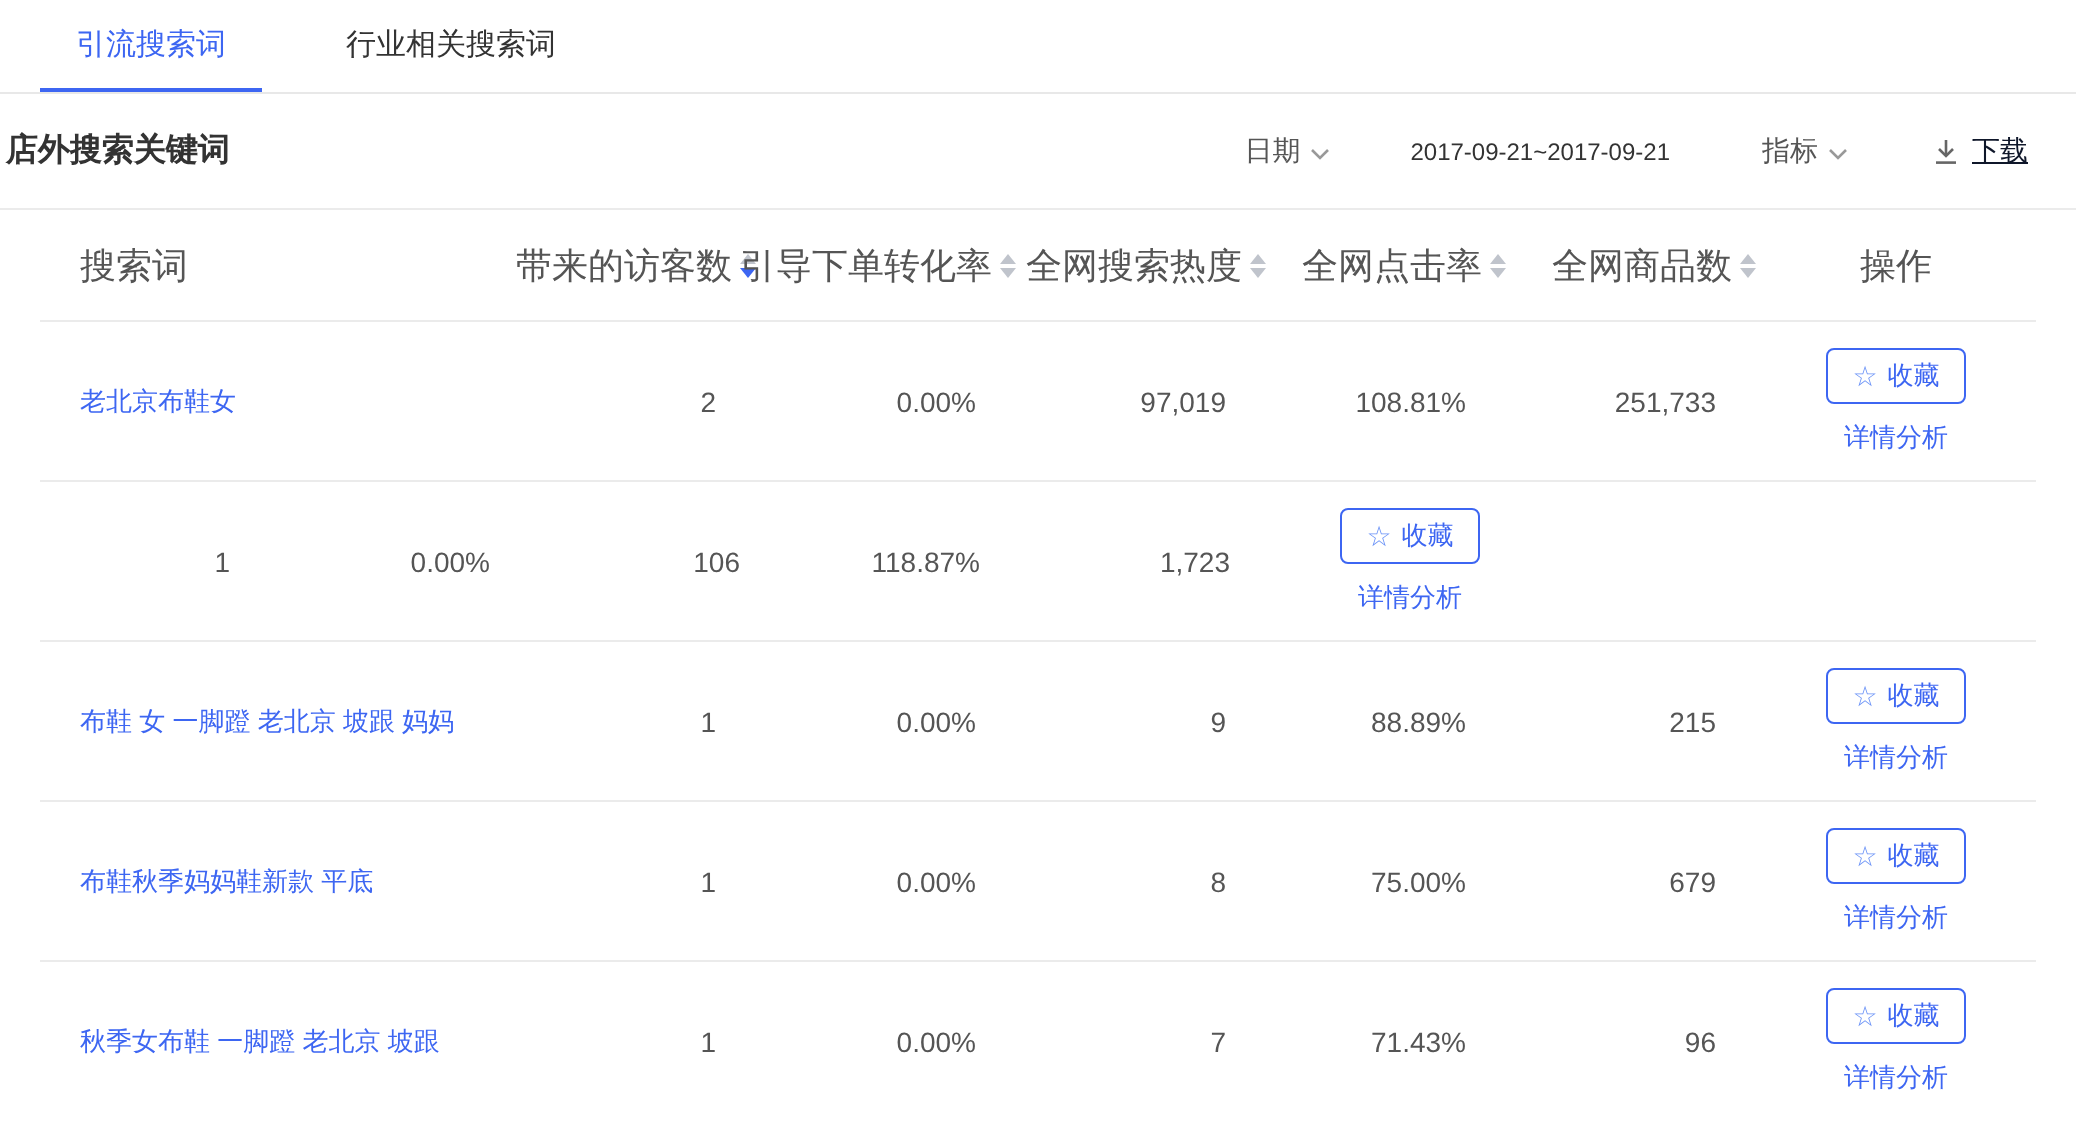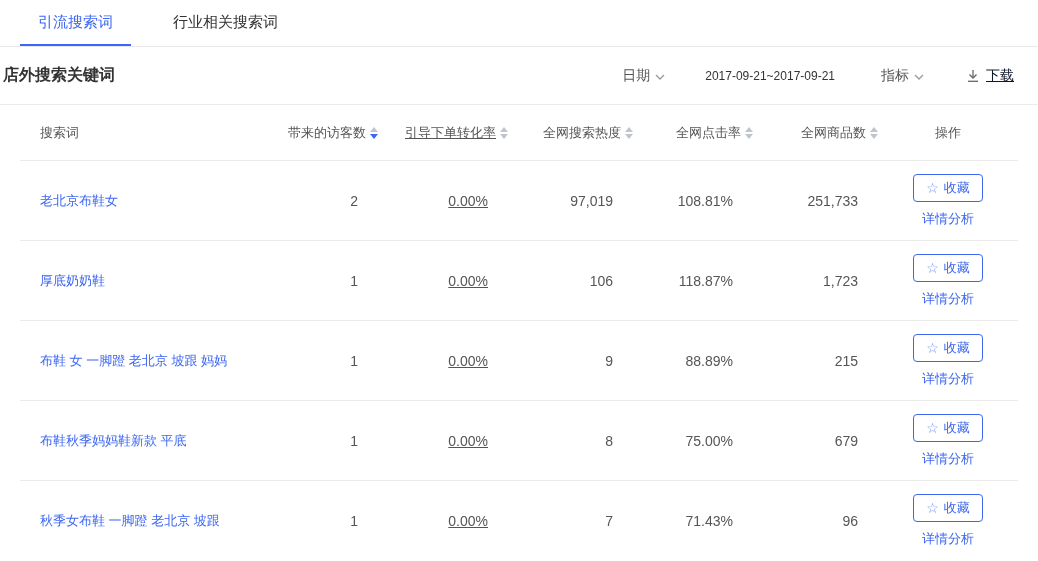--- a/index.html
+++ b/index.html
@@ -65,28 +65,28 @@
 
   
   .table { margin: 0 20px; }
   .thead, .tr { display: flex; align-items: center; }
   .thead { height: 56px; border-bottom: 1px solid #ebebeb; }
   .tr { height: 80px; border-bottom: 1px solid #ebebeb; }
   .tr:last-child { border-bottom: none; }
 
   .c-keyword { flex: 1; padding-left: 20px; text-align: left; }
   .c-visitors  { width: 115px; }
-  .c-conv      { width: 130px; text-decoration: underline; }
+  .c-conv      { width: 130px; }
   .c-heat      { width: 125px; }
   .c-ctr       { width: 120px; }
   .c-products  { width: 125px; }
   .c-action    { width: 140px; text-align: center; }
 
   .th {
-    font-size: 13px;
+    font-size: 18px;
     color: #555;
   }
   .th.num {
     display: flex;
     align-items: center;
     justify-content: flex-end;
   }
   .th .label { white-space: nowrap; }
 
   .sort {
@@ -238,21 +238,20 @@
         <button class="fav-btn">
               <span class="star">☆</span>
               <span>收藏</span>
             </button>
         <a class="detail-link">详情分析</a>
       </div>
         </div>
     </div>
 
     <div class="tr">
-      <div class="td c-keyword"><a class="keyword-link">厚底奶奶鞋</a></div>
       <div class="td num c-visitors">1</div>
       <div class="td num c-conv">0.00%</div>
       <div class="td num c-heat">106</div>
       <div class="td num c-ctr">118.87%</div>
       <div class="td num c-products">1,723</div>
       <div class="td c-action">
           <div class="stack">
         <button class="fav-btn">
               <span class="star">☆</span>
               <span>收藏</span>

